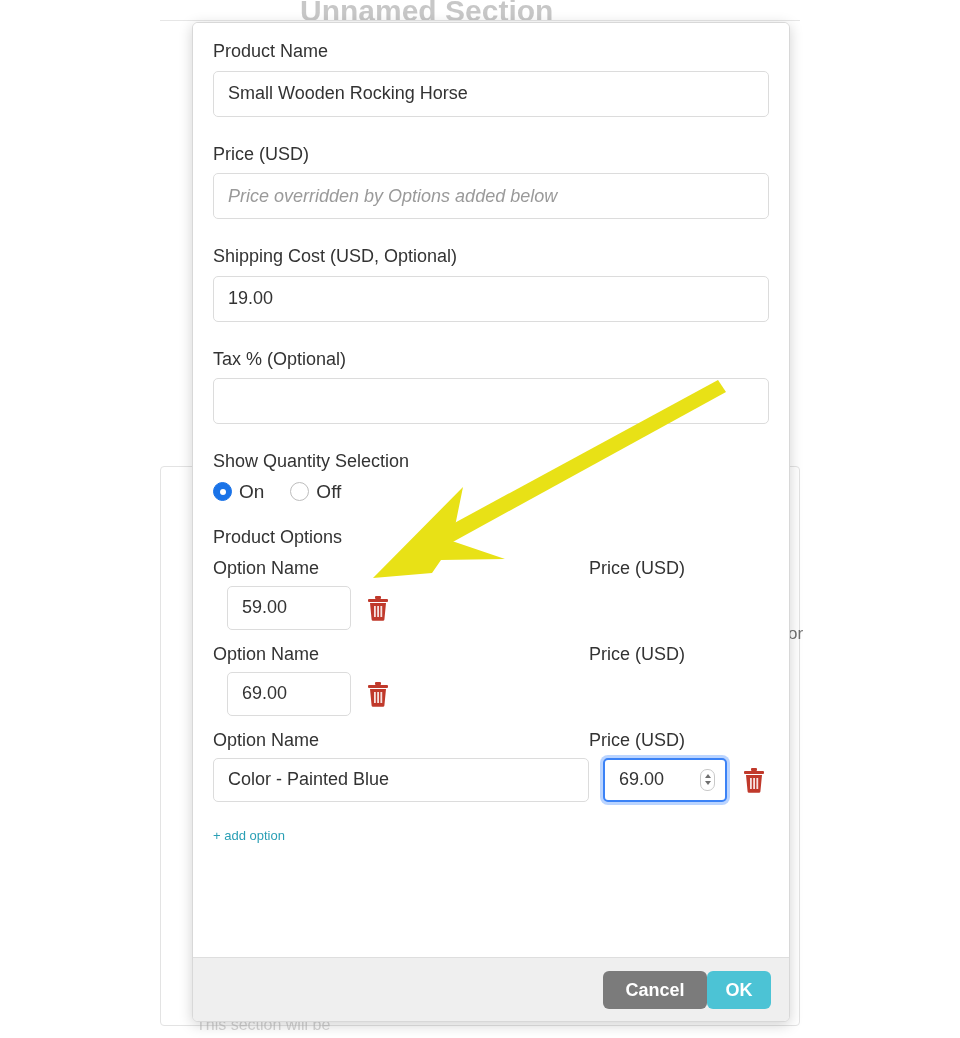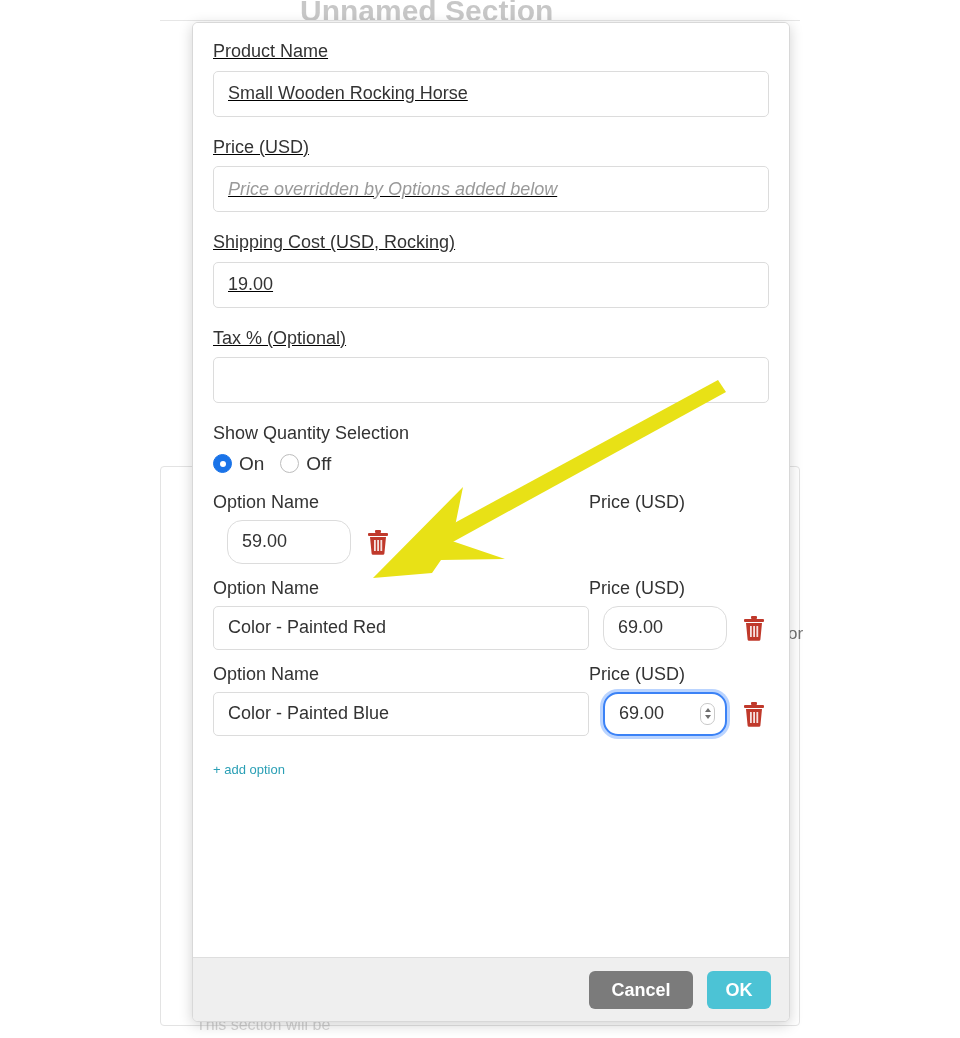--- a/index.html
+++ b/index.html
@@ -74,40 +74,40 @@
     flex: 1 1 auto;
     padding: 18px 20px 8px 20px;
     overflow: hidden;
     background: #fff;
   }
 
   .field-label {
     font-size: 18px; color: #333333;
     margin: 0 0 8px 0; line-height: 1.2;
   }
-  .field-group { margin-bottom: 20px; text-decoration: underline; }
+  .field-group { margin-bottom: 27px; }
   .text-input {
     display: block;
     width: 100%; height: 46px;
     border: 1px solid #dcdcdc;
     border-radius: 5px;
     background: #fff;
     font-size: 18px; color: #333;
     padding: 0 14px;
     font-family: "Liberation Sans", sans-serif;
     outline: none;
   }
   .text-input::placeholder {
     color: #9a9a9a; font-style: italic;
   }
 
   
   .radio-row {
     display: flex; align-items: center;
-    margin-top: 2px; margin-bottom: 17px;
+    gap: 10px; margin-top: 2px; margin-bottom: 24px;
   }
   .radio-opt { display: flex; align-items: center; gap: 7px; cursor: pointer; }
   .radio-opt + .radio-opt { margin-left: 16px; }
   .radio {
     width: 19px; height: 19px; border-radius: 50%;
     border: 1px solid #bdbdbd; background: #fff;
     display: inline-block; position: relative; flex: 0 0 19px;
   }
   .radio.checked {
     background: #1a73e8; border-color: #1a73e8;
@@ -137,21 +137,21 @@
     font-size: 18px; color: #333; padding: 0 14px;
     font-family: "Liberation Sans", sans-serif; outline: none;
     background: #fff;
   }
   .price-wrap {
     position: relative; margin-left: 14px;
     width: 124px; height: 44px;
   }
   .opt-price-input {
     width: 124px; height: 44px;
-    border: 1px solid #dcdcdc; border-radius: 15px;
+    border: 1px solid #dcdcdc; border-radius: 5px;
     font-size: 18px; color: #333; padding: 0 14px;
     font-family: "Liberation Sans", sans-serif; outline: none;
     background: #fff;
   }
   .price-wrap.focused .opt-price-input {
     border: 2px solid #3b82f6;
     box-shadow: 0 0 0 3px rgba(130,177,255,.55);
     padding-right: 28px;
   }
   .spinner {
@@ -179,21 +179,21 @@
   .add-option {
     font-size: 13px; color: #2a9fb5;
     cursor: pointer; margin-top: 12px; display: inline-block;
   }
 
   .modal-footer {
     flex: 0 0 64px; height: 64px;
     background: #efefef;
     border-top: 1px solid #dedede;
     display: flex; align-items: center; justify-content: flex-end;
-    padding: 0 18px; gap: 14px;
+    padding: 0 18px; 
   }
   .btn {
     border: none; border-radius: 6px;
     font-size: 18px; font-weight: bold; color: #fff;
     font-family: "Liberation Sans", sans-serif;
     cursor: pointer; padding: 0 18px; height: 38px;
     line-height: 38px;
   }
   .btn-cancel { background: #7b7b7b; min-width: 104px; }
   .btn-ok { background: #4cc3d5; min-width: 64px; }
@@ -230,21 +230,21 @@
       </div>
 
       
       <div class="field-group">
         <div class="field-label">Price (USD)</div>
         <input class="text-input" type="text" placeholder="Price overridden by Options added below" style="">
       </div>
 
       
       <div class="field-group">
-        <div class="field-label">Shipping Cost (USD, Rocking)</div>
+        <div class="field-label">Shipping Cost (USD, Optional)</div>
         <input class="text-input" type="text" value="19.00" style="">
       </div>
 
       
       <div class="field-group">
         <div class="field-label">Tax % (Optional)</div>
         <input class="text-input" type="text" value="" style="">
       </div>
 
       
@@ -254,20 +254,21 @@
           <span class="radio checked"></span>
           <span class="radio-label">On</span>
         </label>
         <label class="radio-opt">
           <span class="radio"></span>
           <span class="radio-label">Off</span>
         </label>
       </div>
 
       
+      <div class="section-label">Product Options</div>
 
       
       <div class="opt-row">
         <div class="opt-heads">
           <div class="h-name">Option Name</div>
           <div class="h-price">Price (USD)</div>
         </div>
         <div class="opt-fields">
           <div class="price-wrap">
             <input class="opt-price-input" type="text" value="59.00" style="">
@@ -283,21 +284,20 @@
         </div>
       </div>
 
       
       <div class="opt-row">
         <div class="opt-heads">
           <div class="h-name">Option Name</div>
           <div class="h-price">Price (USD)</div>
         </div>
         <div class="opt-fields">
-          <input class="opt-name-input" type="text" value="Color - Painted Red" style="">
           <div class="price-wrap">
             <input class="opt-price-input" type="text" value="69.00" style="">
           </div>
           <svg class="trash" viewBox="0 0 22 26">
             <rect x="1" y="4" width="20" height="3" rx="1" fill="#c0392b"></rect>
             <rect x="8" y="1" width="6" height="3" rx="1" fill="#c0392b"></rect>
             <path d="M3 8 h16 l-1.6 16.5 a1.4 1.4 0 0 1 -1.4 1.3 H6 a1.4 1.4 0 0 1 -1.4 -1.3 Z" fill="#c0392b"></path>
             <rect x="7" y="11" width="1.8" height="11" fill="#ffffff" opacity=".85"></rect>
             <rect x="10.2" y="11" width="1.8" height="11" fill="#ffffff" opacity=".85"></rect>
             <rect x="13.4" y="11" width="1.8" height="11" fill="#ffffff" opacity=".85"></rect>

